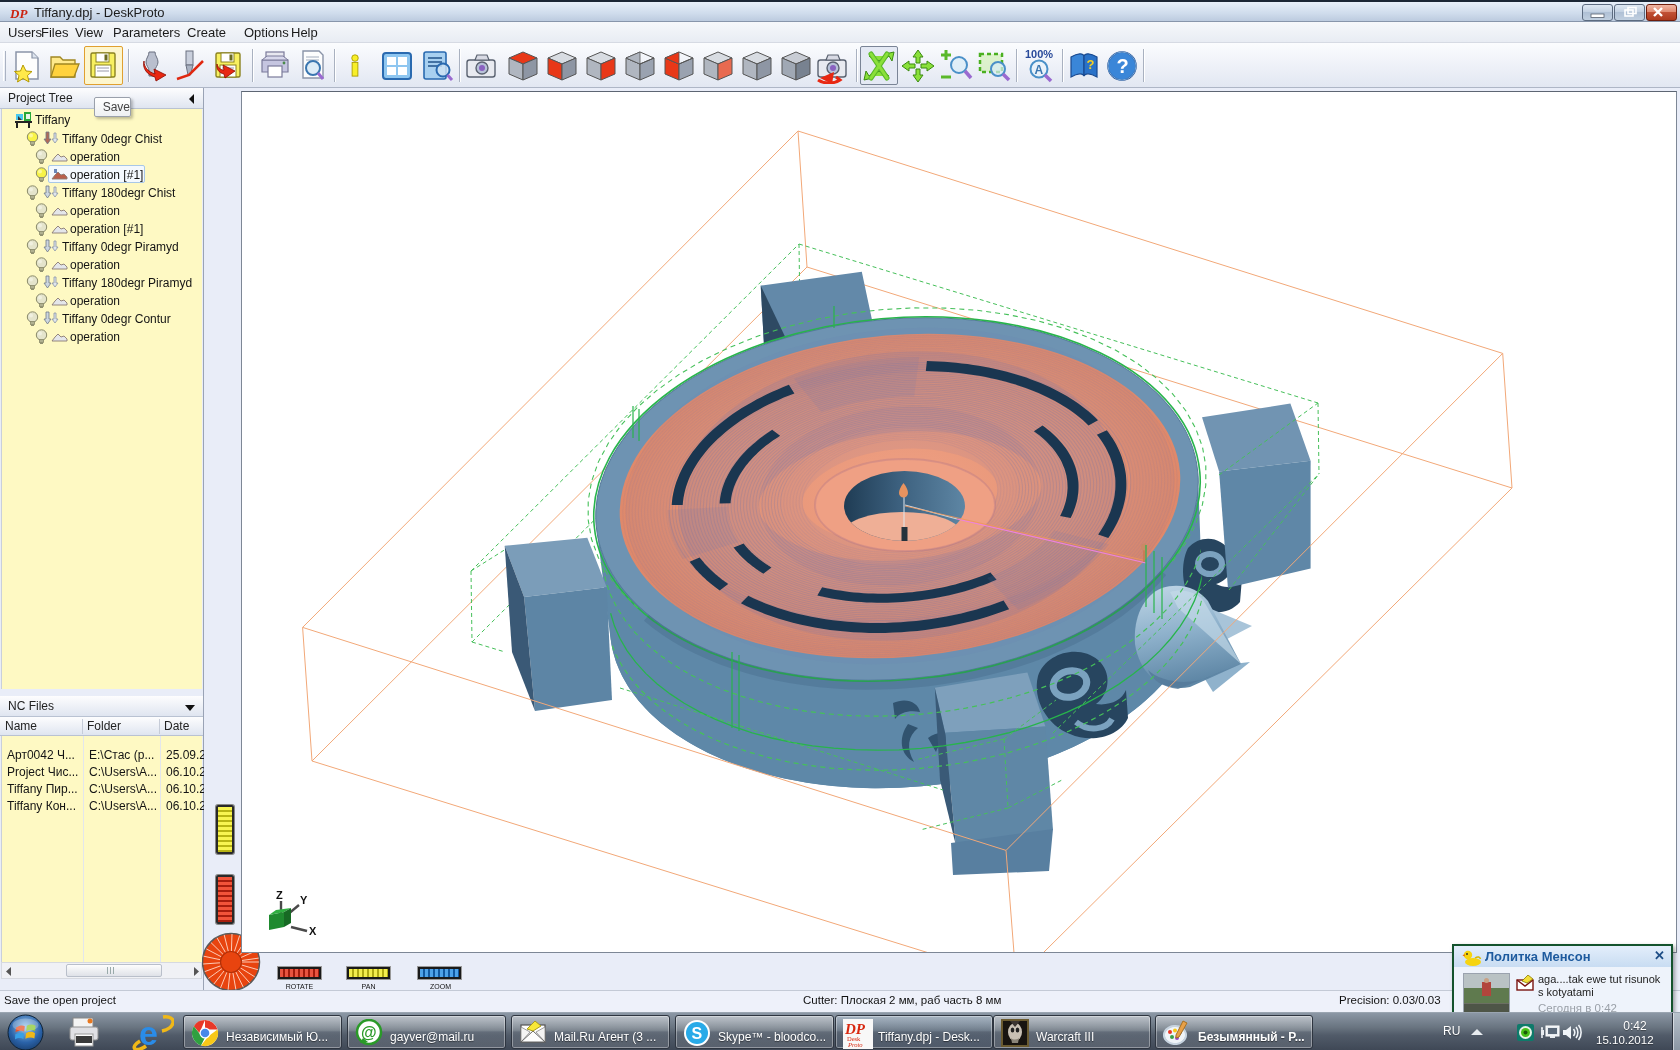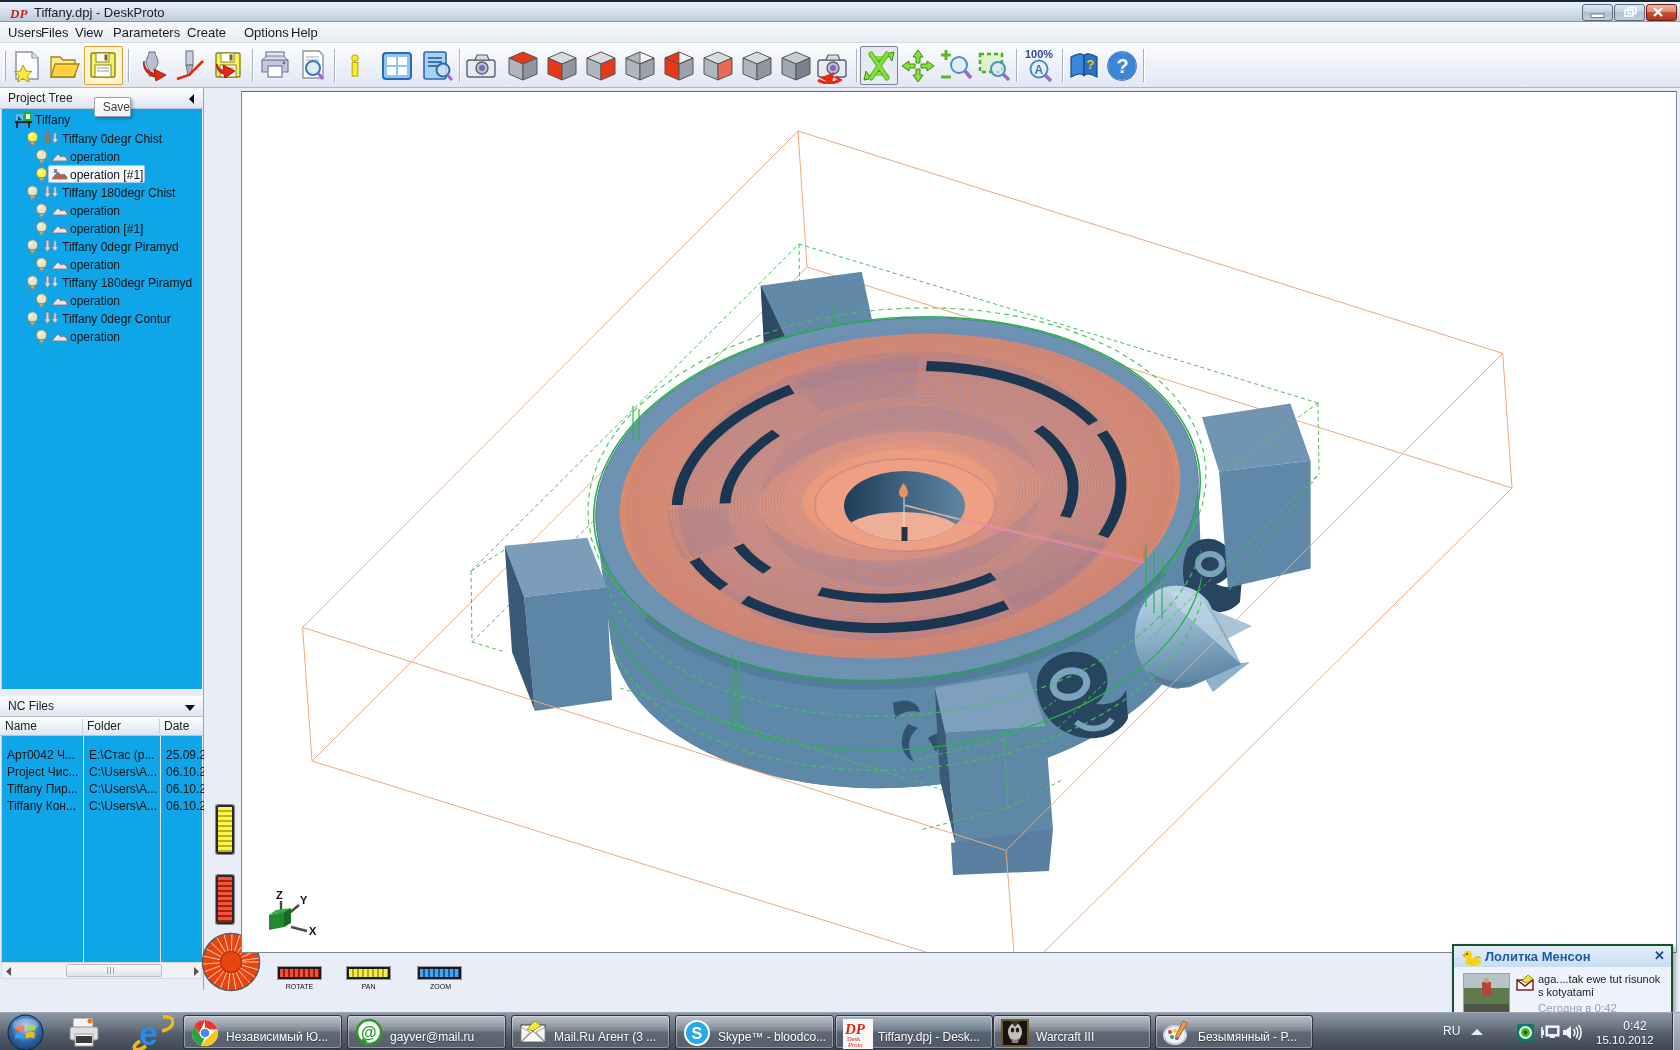--- a/index.html
+++ b/index.html
@@ -13,21 +13,21 @@
 #menu{left:0;top:22px;width:1680px;height:21px;background:linear-gradient(#f6f8fb,#e8ecf3);border-bottom:1px solid #d6dae3}
 #menu span{position:absolute;top:3px;font-size:13px;color:#1a1a1a}
 
 #tbar{left:0;top:43px;width:1680px;height:45px;background:linear-gradient(#fbfcfe,#e2e7f2);border-bottom:1px solid #aeb6c6}
 .tsep{position:absolute;top:6px;width:1px;height:33px;background:#a9b1c0;box-shadow:1px 0 0 #fff}
 .ticon{position:absolute;top:5px;width:36px;height:36px}
 
 #leftcol{left:0;top:88px;width:204px;height:902px;background:#e9edf8;border-right:1px solid #9aa3b5}
 .phead{position:absolute;left:0;width:203px;height:21px;background:linear-gradient(#fdfdfe,#dfe5f0);border-bottom:1px solid #b9c2d2;font-size:12px;color:#222}
 .phead .t{position:absolute;left:8px;top:3px}
-.pwhite{position:absolute;left:1px;width:201px;background:#0ea5e9;border-left:1px solid #c9cfdb}
+.pwhite{position:absolute;left:1px;width:201px;background:#fef9c3;border-left:1px solid #c9cfdb}
 .trow{position:absolute;font-size:12px;color:#141414;white-space:nowrap}
 .ncell{position:absolute;font-size:12px;color:#141414;white-space:nowrap}
 
 #status{left:0;top:990px;width:1680px;height:22px;background:#eef1fa;border-top:1px solid #c4cad6;font-size:11.5px;color:#111}
 
 #vp{left:204px;top:88px;width:1476px;height:902px;background:#e9edf8}
 #canvas{position:absolute;left:37px;top:3px;width:1436px;height:862px;background:#fff;border:1px solid #7d8796;border-top-color:#5d6673}
 
 #task{left:0;top:1012px;width:1680px;height:38px;background:linear-gradient(#8b97a5,#68737f 40%,#515b69 60%,#3f4856);border-top:1px solid #9aa5b1}
 .tkbtn{position:absolute;top:2px;height:34px;border-radius:3px;border:1px solid #2e3540;background:linear-gradient(rgba(255,255,255,0.45),rgba(255,255,255,0.18) 45%,rgba(255,255,255,0.05) 50%,rgba(255,255,255,0.12));box-shadow:inset 0 0 0 1px rgba(255,255,255,0.35)}
@@ -761,20 +761,25 @@
   </div>
 
   <div class="abs" style="left:74px;top:879px;width:43px;height:12px;border:2px solid #1a1a1a;background:repeating-linear-gradient(90deg,#e85440 0 3px,#a01a0c 3px 5px);box-shadow:0 0 0 1px #999"></div>
   <div class="abs" style="left:72px;top:895px;width:47px;font-size:7px;line-height:7px;color:#111;text-align:center">ROTATE</div>
   <div class="abs" style="left:143px;top:879px;width:43px;height:12px;border:2px solid #1a1a1a;background:repeating-linear-gradient(90deg,#f4ee4e 0 3px,#b0aa14 3px 5px);box-shadow:0 0 0 1px #999"></div>
   <div class="abs" style="left:141px;top:895px;width:47px;font-size:7px;line-height:7px;color:#111;text-align:center">PAN</div>
   <div class="abs" style="left:214px;top:879px;width:43px;height:12px;border:2px solid #1a1a1a;background:repeating-linear-gradient(90deg,#4da2e8 0 3px,#1058a0 3px 5px);box-shadow:0 0 0 1px #999"></div>
   <div class="abs" style="left:213px;top:895px;width:47px;font-size:7px;line-height:7px;color:#111;text-align:center">ZOOM</div>
 </div>
 
+<div id="status" class="abs">
+  <span class="abs" style="left:4px;top:3px">Save the open project</span>
+  <span class="abs" style="left:803px;top:3px">Cutter: Плоская 2 мм, раб часть 8 мм</span>
+  <span class="abs" style="left:1339px;top:3px">Precision: 0.03/0.03</span>
+</div>
 
 <div id="notif" class="abs">
   <div class="hd"></div>
   <svg class="abs" style="left:8px;top:3px" width="20" height="17" viewBox="0 0 20 17">
     <ellipse cx="11" cy="13" rx="8" ry="4" fill="#f6d410"></ellipse>
     <circle cx="6" cy="6" r="4.2" fill="#f6d410"></circle>
     <path d="M2.5 5 L0.5 6.5 L3 7.5 Z" fill="#e86a00"></path>
     <circle cx="5" cy="5" r="0.9" fill="#222"></circle>
     <path d="M13 9 C16 7 18 8 18.5 10" stroke="#d8b800" stroke-width="1.5" fill="none"></path>
   </svg>
@@ -886,21 +891,21 @@
 <rect x="1" y="1" width="26" height="26" fill="#181410" stroke="#6a5a30" stroke-width="2"></rect>
 <ellipse cx="14" cy="13" rx="7" ry="9" fill="#c8c0b4"></ellipse>
 <ellipse cx="11.5" cy="11" rx="1.8" ry="2.5" fill="#222"></ellipse>
             <ellipse cx="16.5" cy="11" rx="1.8" ry="2.5" fill="#222"></ellipse>
 <path d="M9 2 L14 8 L19 2 Z" fill="#3a3430"></path>
 <path d="M10 19 C12 21 16 21 18 19 L17 24 L11 24 Z" fill="#8a8478"></path>
           </svg>
         </div>
         <div class="lbl" style="width:108px">Warcraft III</div>
       </div>
-<div class="tkbtn" style="left:1155px;width:158px;">
+<div class="tkbtn" style="left:1155px;width:158px;font-weight:bold;">
         <div class="abs" style="left:7px;top:3px;width:28px;height:28px">
           <svg width="28" height="28" viewBox="0 0 28 28">
 <ellipse cx="12" cy="16" rx="11" ry="9" fill="#f0f4f8" stroke="#8898a8" stroke-width="1.2"></ellipse>
 <ellipse cx="12" cy="16" rx="11" ry="9" fill="none" stroke="#c8d4e0" stroke-width="2" stroke-dasharray="2 0"></ellipse>
 <circle cx="7" cy="13" r="2" fill="#e83828"></circle>
             <circle cx="12" cy="11.5" r="2" fill="#f8c818"></circle>
 <circle cx="17" cy="13" r="2" fill="#3878e8"></circle>
             <circle cx="9" cy="18" r="2" fill="#38a048"></circle>
 <circle cx="14" cy="19" r="2" fill="#9848c8"></circle>
 <path d="M20 2 L24 4 L16 18 L13 19 L13 16 Z" fill="#e8a048" stroke="#a87020" stroke-width="1"></path>

